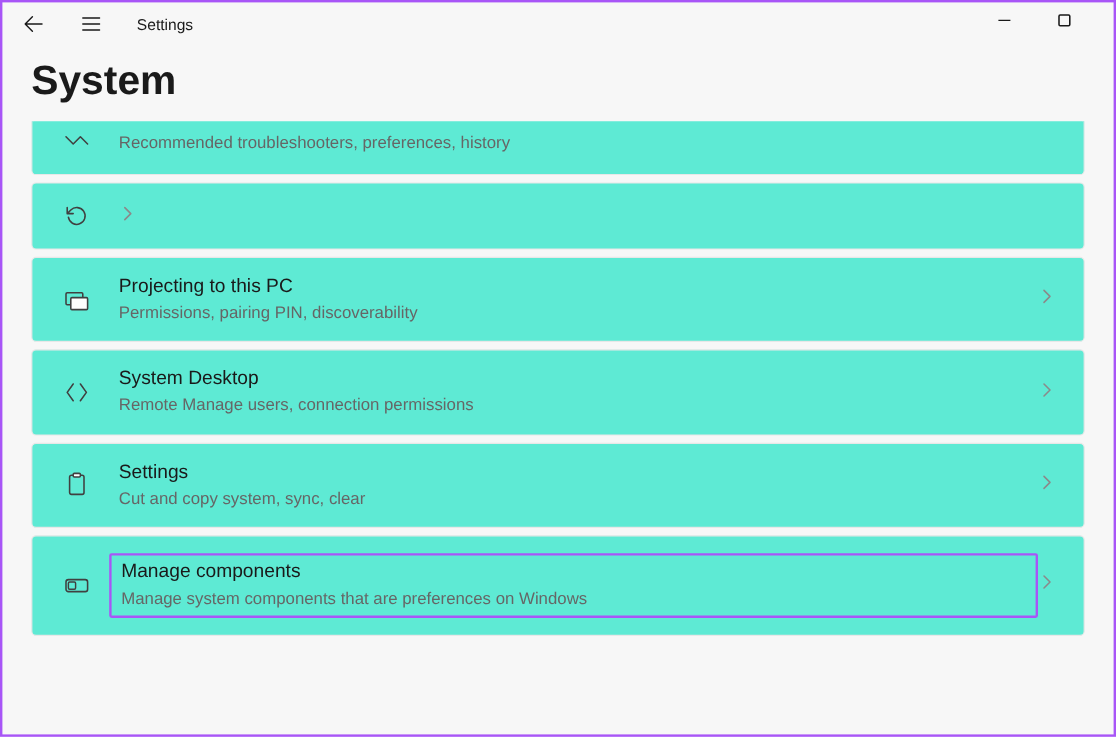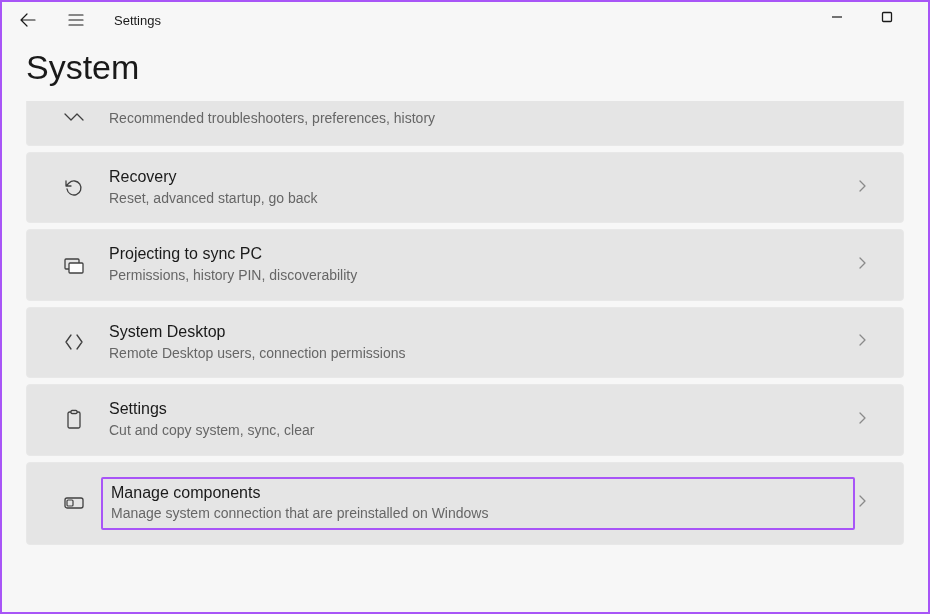--- a/index.html
+++ b/index.html
@@ -43,32 +43,32 @@
     }
     .win-ctrl {
       width: 30px;
       height: 30px;
       display: flex;
       align-items: center;
       justify-content: center;
     }
     .page-title {
       font-size: 34px;
-      font-weight: 400;
+      font-weight: 700;
       color: #1a1a1a;
       padding: 6px 24px 14px 24px;
     }
     .settings-list {
       padding: 0 24px;
     }
     .settings-item {
-      background: #e5e5e5;
+      background: #5eead4;
       border: 1px solid #e8e8e8;
       border-radius: 4px;
-      padding: 14px 34px;
+      padding: 14px 24px;
       display: flex;
       align-items: center;
       margin-bottom: 6px;
       cursor: pointer;
     }
     .settings-item.partial {
       border-top: none;
       border-top-left-radius: 0;
       border-top-right-radius: 0;
       padding-top: 4px;
@@ -154,58 +154,54 @@
       <div class="item-desc">Recommended troubleshooters, preferences, history</div>
     </div>
   </div>
 
   <div class="settings-item">
     <div class="item-icon">
       <svg width="22" height="22" viewBox="0 0 22 22">
           <path d="M4 12 A7 7 0 1 0 6 6 L3 9 M3 4 L3 9 L8 9" stroke="#404040" stroke-width="1.3" fill="none" stroke-linecap="round" stroke-linejoin="round"></path>
         </svg>
     </div>
-    <div class="item-text">
-      <div class="item-title">Recovery</div>
-      <div class="item-desc">Reset, advanced startup, go back</div>
-    </div>
     <div class="chevron">
       <svg width="14" height="14" viewBox="0 0 14 14">
           <path d="M5 2 L10 7 L5 12" stroke="currentColor" stroke-width="1.3" fill="none" stroke-linecap="round" stroke-linejoin="round"></path>
         </svg>
     </div>
   </div>
 
   <div class="settings-item">
     <div class="item-icon">
       <svg width="22" height="22" viewBox="0 0 22 22">
           <rect x="2" y="5" width="14" height="10" rx="1" stroke="#404040" stroke-width="1.3" fill="none"></rect>
           <rect x="6" y="9" width="14" height="10" rx="1" stroke="#404040" stroke-width="1.3" fill="#fdfdfd"></rect>
         </svg>
     </div>
     <div class="item-text">
-      <div class="item-title">Projecting to sync PC</div>
-      <div class="item-desc">Permissions, history PIN, discoverability</div>
+      <div class="item-title">Projecting to this PC</div>
+      <div class="item-desc">Permissions, pairing PIN, discoverability</div>
     </div>
     <div class="chevron">
       <svg width="14" height="14" viewBox="0 0 14 14">
           <path d="M5 2 L10 7 L5 12" stroke="currentColor" stroke-width="1.3" fill="none" stroke-linecap="round" stroke-linejoin="round"></path>
         </svg>
     </div>
   </div>
 
   <div class="settings-item">
     <div class="item-icon">
       <svg width="22" height="22" viewBox="0 0 22 22">
           <path d="M8 4 L3 11 L8 18 M14 4 L19 11 L14 18" stroke="#404040" stroke-width="1.3" fill="none" stroke-linecap="round" stroke-linejoin="round"></path>
         </svg>
     </div>
     <div class="item-text">
       <div class="item-title">System Desktop</div>
-      <div class="item-desc">Remote Desktop users, connection permissions</div>
+      <div class="item-desc">Remote Manage users, connection permissions</div>
     </div>
     <div class="chevron">
       <svg width="14" height="14" viewBox="0 0 14 14">
           <path d="M5 2 L10 7 L5 12" stroke="currentColor" stroke-width="1.3" fill="none" stroke-linecap="round" stroke-linejoin="round"></path>
         </svg>
     </div>
   </div>
 
   <div class="settings-item">
     <div class="item-icon">
@@ -227,21 +223,21 @@
 
   <div class="settings-item">
     <div class="item-icon">
       <svg width="22" height="22" viewBox="0 0 22 22">
           <rect x="2" y="6" width="18" height="10" rx="2" stroke="#404040" stroke-width="1.3" fill="none"></rect>
           <rect x="4" y="8" width="6" height="6" rx="1" stroke="#404040" stroke-width="1.2" fill="none"></rect>
         </svg>
     </div>
     <div class="item-text highlighted-text">
       <div class="item-title">Manage components</div>
-      <div class="item-desc">Manage system connection that are preinstalled on Windows</div>
+      <div class="item-desc">Manage system components that are preferences on Windows</div>
     </div>
     <div class="chevron">
       <svg width="14" height="14" viewBox="0 0 14 14">
           <path d="M5 2 L10 7 L5 12" stroke="currentColor" stroke-width="1.3" fill="none" stroke-linecap="round" stroke-linejoin="round"></path>
         </svg>
     </div>
   </div>
 
 </div>
 

